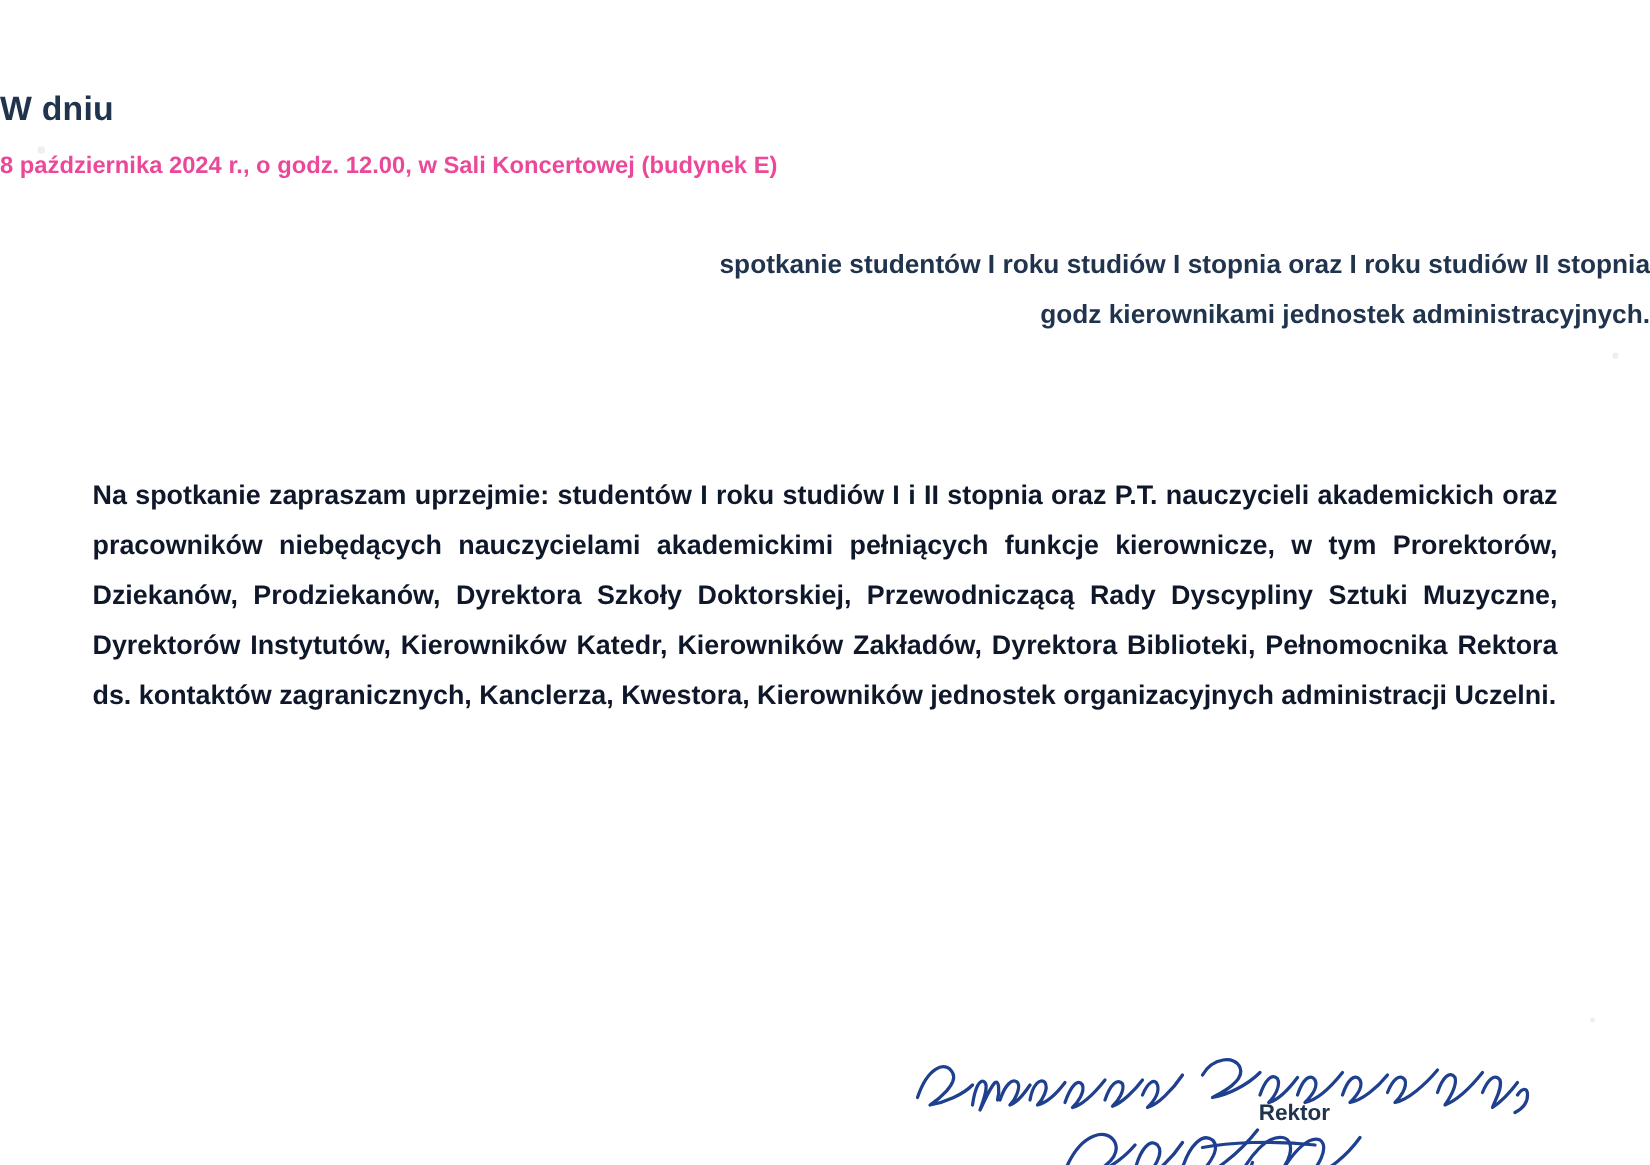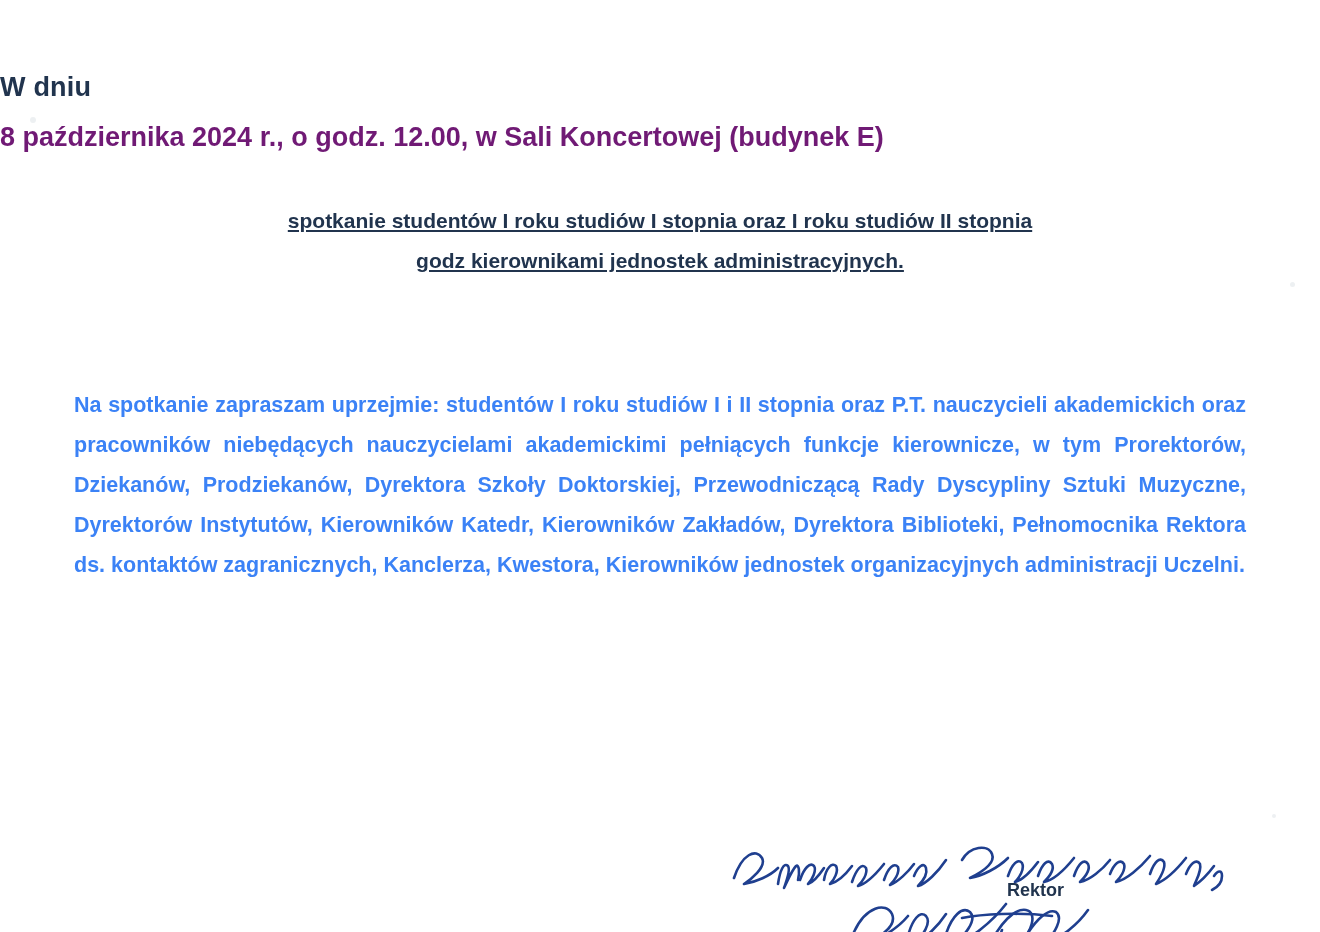--- a/index.html
+++ b/index.html
@@ -39,52 +39,51 @@
 
   .line-wdniu {
     font-size: 27px;
     font-weight: bold;
     letter-spacing: .2px;
     color: #21344e;
   }
 
   .line-date {
     margin-top: 19px;
-    font-size: 27px;
+    font-size: 19px;
     font-weight: bold;
-    color: #701a75;
+    color: #ec4899;
   }
 
   .line-odbedzie {
     margin-top: 53px;
     font-size: 23px;
     font-weight: bold;
     color: #21344e;
   }
 
   .event-block {
     margin-top: 48px;
-    text-align: center;
+    text-align: right;
     color: #21344e;
-    text-decoration: underline;
   }
   .event-block .ev {
     font-size: 21px;
     font-weight: bold;
     line-height: 40px;
   }
 
   .invite-block {
     margin: 104px 74px 0 74px;
     text-align: justify;
     text-align-last: left;
     font-size: 21.5px;
     font-weight: bold;
     line-height: 40px;
-    color: #3b82f6;
+    color: #0f172a;
   }
   .invite-block p {
     margin: 0;
   }
 
   .sign-area {
     position: absolute;
     right: 74px;
     top: 768px;
     width: 520px;

